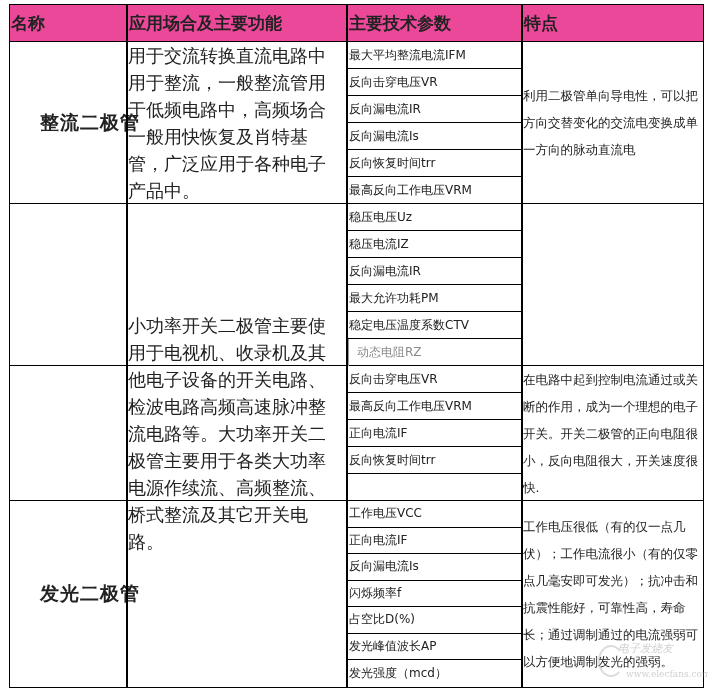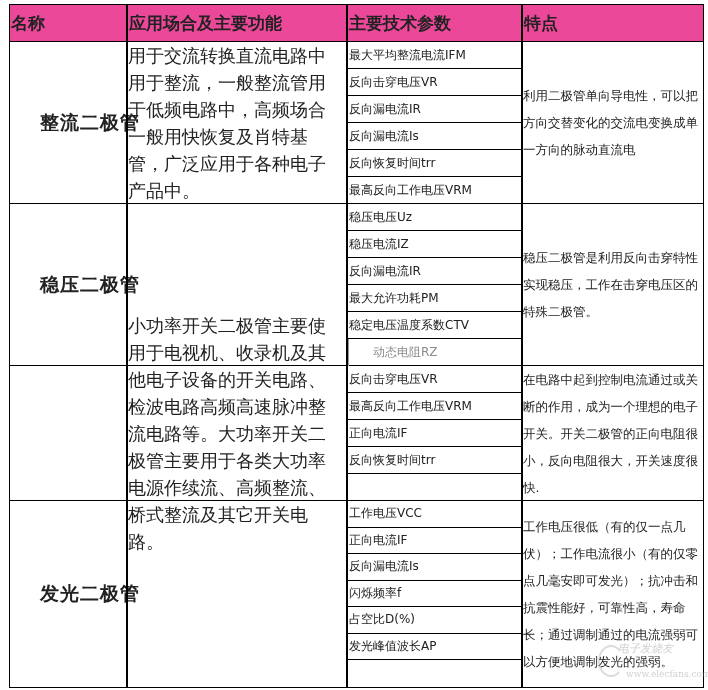--- a/index.html
+++ b/index.html
@@ -55,30 +55,28 @@
       <div class="param" style="top:27px;height:27px">反向击穿电压VR</div>
       <div class="param" style="top:54px;height:27px">反向漏电流IR</div>
       <div class="param" style="top:81px;height:27px">反向漏电流Is</div>
       <div class="param" style="top:108px;height:27px">反向恢复时间trr</div>
       <div class="param last" style="top:135px;height:27px">最高反向工作电压VRM</div>
     </div>
     <div class="feat">利用二极管单向导电性，可以把方向交替变化的交流电变换成单一方向的脉动直流电</div>
   </div>
 
   <div class="row bordered" style="top:199px;height:162px">
-    <div class="name">稳压二极管</div>
     <div class="params">
       <div class="param" style="top:0;height:27px">稳压电压Uz</div>
       <div class="param" style="top:27px;height:27px">稳压电流IZ</div>
       <div class="param" style="top:54px;height:27px">反向漏电流IR</div>
       <div class="param" style="top:81px;height:27px">最大允许功耗PM</div>
       <div class="param" style="top:108px;height:27px">稳定电压温度系数CTV</div>
-      <div class="param last faded" style="top:135px;height:27px;padding-left:24px">动态电阻RZ</div>
+      <div class="param last faded" style="top:135px;height:27px;padding-left:8px">动态电阻RZ</div>
     </div>
-    <div class="feat">稳压二极管是利用反向击穿特性实现稳压，工作在击穿电压区的特殊二极管。</div>
   </div>
 
   <div class="row bordered" style="top:361px;height:135px">
     <div class="func">小功率开关二极管主要使用于电视机、收录机及其他电子设备的开关电路、检波电路高频高速脉冲整流电路等。大功率开关二极管主要用于各类大功率电源作续流、高频整流、桥式整流及其它开关电路。</div>
     <div class="params">
       <div class="param" style="top:0;height:27px">反向击穿电压VR</div>
       <div class="param" style="top:27px;height:27px">最高反向工作电压VRM</div>
       <div class="param" style="top:54px;height:27px">正向电流IF</div>
       <div class="param" style="top:81px;height:27px">反向恢复时间trr</div>
       <div class="param last" style="top:108px;height:27px"></div>
@@ -88,20 +86,21 @@
 
   <div class="row" style="top:496px;height:186px">
     <div class="name">发光二极管</div>
     <div class="params">
       <div class="param" style="top:0;height:26.5px">工作电压VCC</div>
       <div class="param" style="top:26.5px;height:26.5px">正向电流IF</div>
       <div class="param" style="top:53px;height:26.5px">反向漏电流Is</div>
       <div class="param" style="top:79.5px;height:26.5px">闪烁频率f</div>
       <div class="param" style="top:106px;height:26.5px">占空比D(%)</div>
       <div class="param" style="top:132.5px;height:26.5px">发光峰值波长AP</div>
+      <div class="param last" style="top:159px;height:27px">发光强度（mcd）</div>
     </div>
     <div class="feat">工作电压很低（有的仅一点几伏）；工作电流很小（有的仅零点几毫安即可发光）；抗冲击和抗震性能好，可靠性高，寿命长；通过调制通过的电流强弱可以方便地调制发光的强弱。</div>
   </div>
 
   <div class="vline" style="left:116px"></div>
   <div class="vline" style="left:336px"></div>
   <div class="vline" style="left:511px"></div>
 </div>
 
 <div class="wm">

